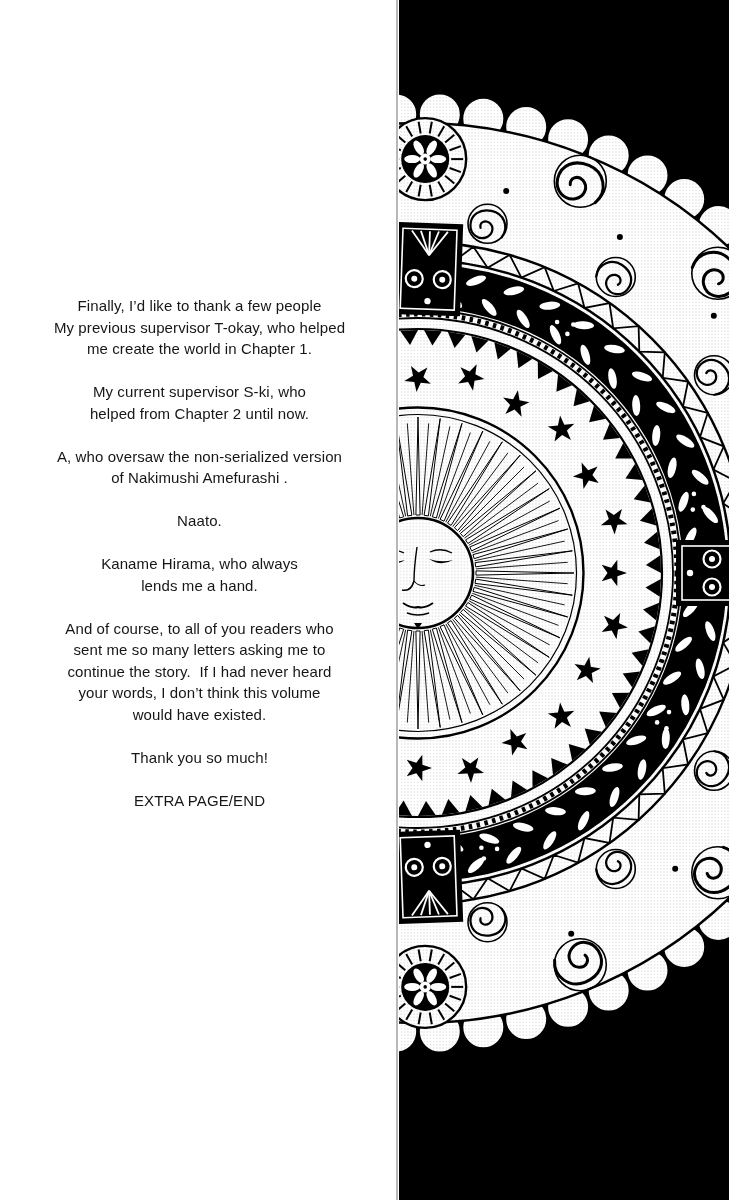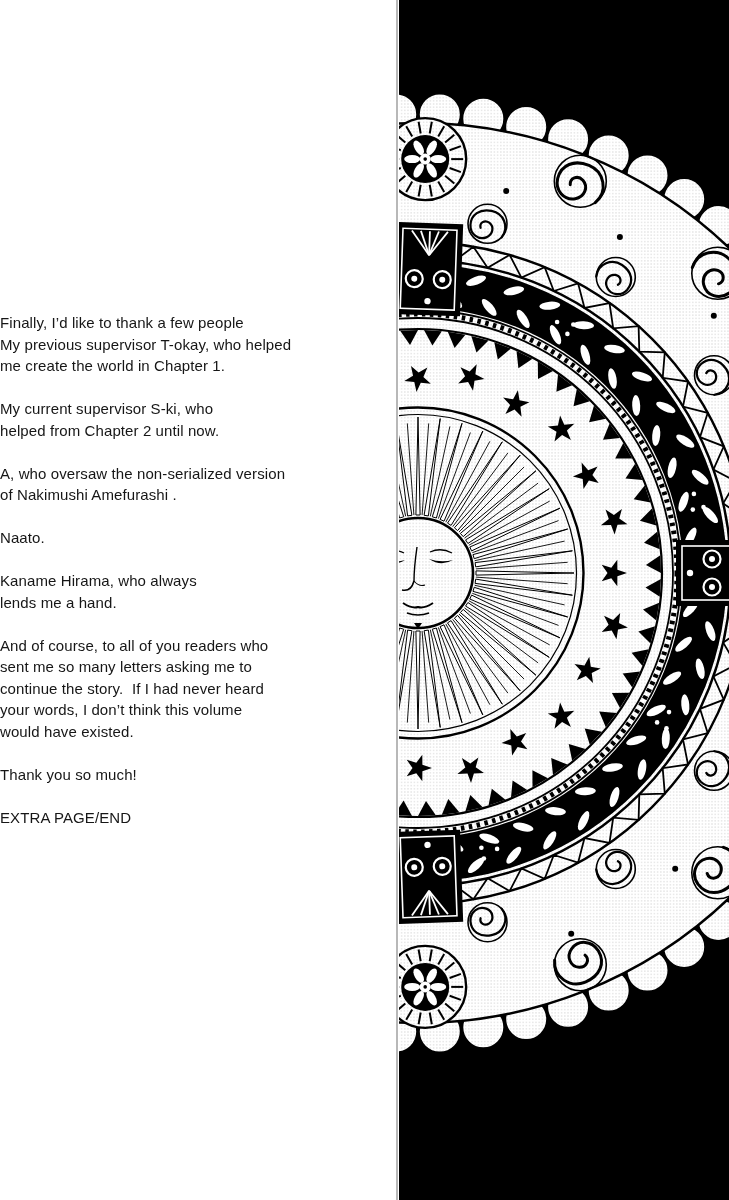--- a/index.html
+++ b/index.html
@@ -1,22 +1,22 @@
 <!DOCTYPE html>
 <html><head>
 <meta charset="utf-8">
 <style>
   html,body{margin:0;padding:0;background:#888;}
   .page{
     position:relative;width:729px;height:1200px;background:#ffffff;
     overflow:hidden;font-family:"Liberation Sans",sans-serif;
   }
   .afterword{
-    position:absolute;left:0;top:312px;width:399px;
-    text-align:left;font-size:15px;line-height:21.5px;color:#161616;
+    position:absolute;left:0;top:295px;width:399px;
+    text-align:center;font-size:15px;line-height:21.5px;color:#161616;
     white-space:pre-wrap;letter-spacing:0.1px;
   }
   .gutter-line{
     position:absolute;left:396px;top:0;width:2px;height:1200px;background:#b8b8b8;
   }
   svg.art{position:absolute;left:0;top:0;}
 </style>
 </head>
 <body>
 

